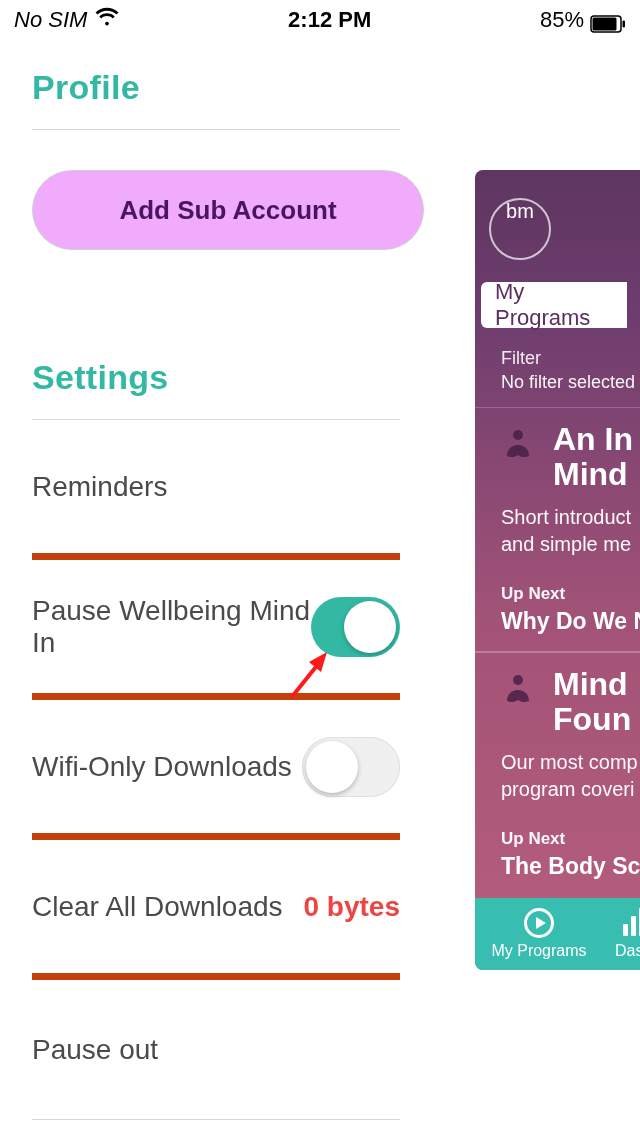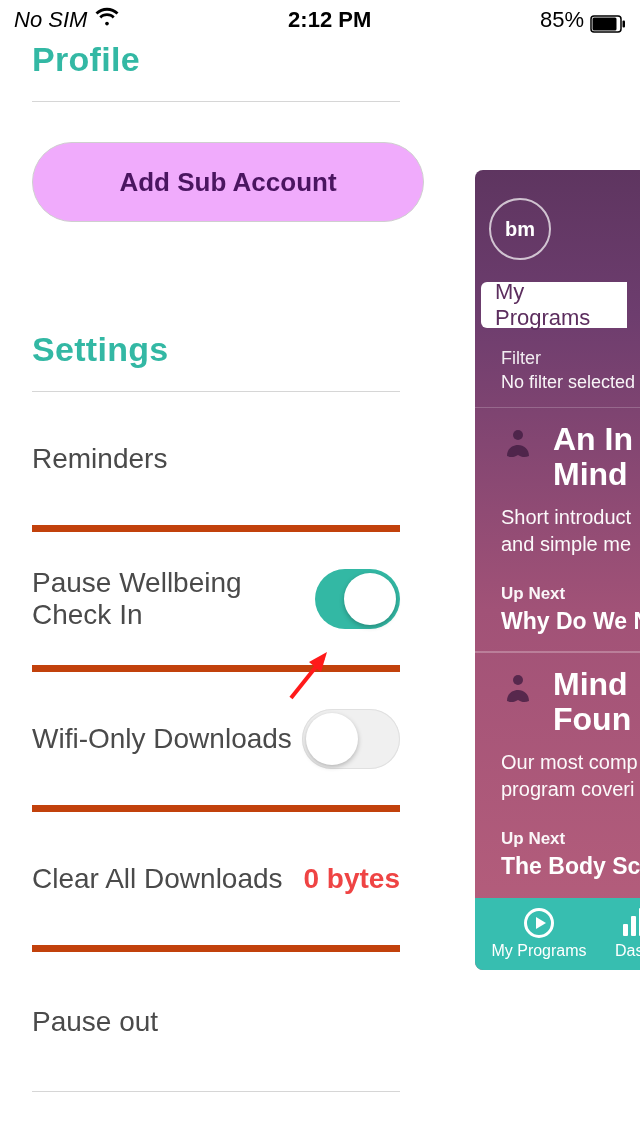--- a/index.html
+++ b/index.html
@@ -9,21 +9,21 @@
   .status-bar { display: flex; justify-content: space-between; align-items: center; height: 40px; padding: 0 14px; font-size: 22px; font-weight: 500; color: #000; }
   .status-left { display: flex; align-items: center; gap: 8px; font-style: italic; }
   .status-center { font-weight: 600; }
   .status-right { display: flex; align-items: flex-end; gap: 6px; }
   .wifi-icon svg { width: 24px; height: 20px; }
   .battery { display:inline-block; }
   .battery svg { width: 36px; height: 18px; display:block; }
   
   
   .left-pane { width: 432px; padding: 0 32px; }
-  .section-title { color: #33b8a4; font-size: 34px; font-weight: 800; letter-spacing: 0.3px; }
+  .section-title { color: #33b8a4; font-size: 34px; font-weight: 800; letter-spacing: 0.3px; margin-top: 28px; }
   .divider { border: none; border-top: 1px solid #d6d6d6; margin-top: 22px; }
   
   .big-btn { width: 392px; height: 80px; border: 1px solid #cfcfcf; border-radius: 40px; background: #f0abfc; display:flex; align-items:center; justify-content:center; margin-top: 40px; }
   .big-btn span { color: #4a1560; font-size: 26px; font-weight: 800; }
   
   .settings-section { margin-top: 108px; }
   
   .row { display:flex; align-items:center; justify-content:space-between; border-bottom:7px solid #c2410c; min-height: 140px; }
   .row-label { color:#4a4a4a; font-size:28px; font-weight:500; }
   .row-value { color:#ef4444; font-size:28px; font-weight:600; }
@@ -35,21 +35,21 @@
   .knob { width:52px; height:52px; background:#fff; border-radius:50%; position:absolute; top:4px; box-shadow:0 2px 5px rgba(0,0,0,.25); }
   .toggle-on .knob { right:4px; }
   .toggle-off .knob { left:4px; }
   
   
   .arrow { position:absolute; left:283px; top:646px; pointer-events:none; }
   .arrow svg { width:50px; height:60px; }
   
   
   .right-pane { position:absolute; left:475px; top:170px; width:300px; height:800px; border-radius:8px 0 0 8px; background: linear-gradient(180deg,#5e3560 0%,#6d3d6e 18%,#a15277 55%,#b75f7c 100%); overflow:hidden; color:#fff; }
-  .bm-badge { width:62px; height:62px; border:2px solid rgba(255,255,255,.7); border-radius:50%; display:flex; align-items:center; justify-content:center; margin:28px 0 0 14px; font-weight:700; font-size:20px; }
+  .bm-badge { width:62px; height:62px; border:2px solid rgba(255,255,255,.7); border-radius:50%; display:flex; align-items:flex-start; justify-content:center; margin:28px 0 0 14px; font-weight:400; font-size:20px; }
   .tab-pill { background:#fff; color:#5c2d5e; border-radius:6px 0 0 6px; height:46px; display:flex; align-items:center; padding:0 14px; margin:22px 0 0 6px; font-size:22px; font-weight:500; width:146px; }
   .filter-block { margin:18px 0 12px 26px; font-size:18px; line-height:1.35; }
   .filter-label { opacity:.9; }
   .filter-value { opacity:.95; }
   
   .program-card { border-top:1px solid rgba(255,255,255,.2); padding:14px 0 16px 26px; }
   .program-card + .program-card { border-top:2px solid rgba(255,255,255,.25); }
   .card-head { display:flex; gap:18px; align-items:flex-start; }
   .meditate-icon { width:34px; height:34px; margin-top:6px; opacity:.75; }
   .prog-title { font-size:32px; font-weight:800; line-height:1.1; }
@@ -103,21 +103,21 @@
 
   <div class="settings-section">
     <div class="section-title">Settings</div>
     <hr class="divider">
 
     <div class="row">
       <span class="row-label">Reminders</span>
     </div>
 
     <div class="row">
-      <span class="row-label">Pause Wellbeing Check In</span>
+      <span class="row-label">Pause Wellbeing Mind In</span>
       <div class="toggle toggle-on">
         <div class="knob"></div>
       </div>
     </div>
 
     <div class="row">
       <span class="row-label">Wifi-Only Downloads</span>
       <div class="toggle toggle-off">
         <div class="knob"></div>
       </div>

